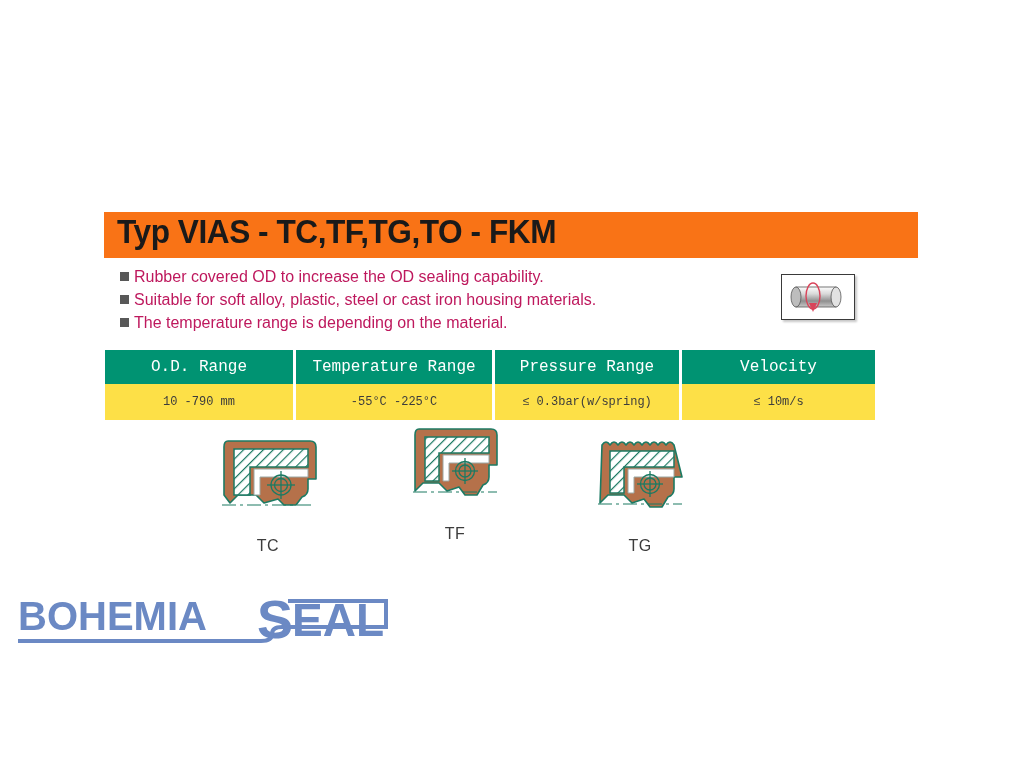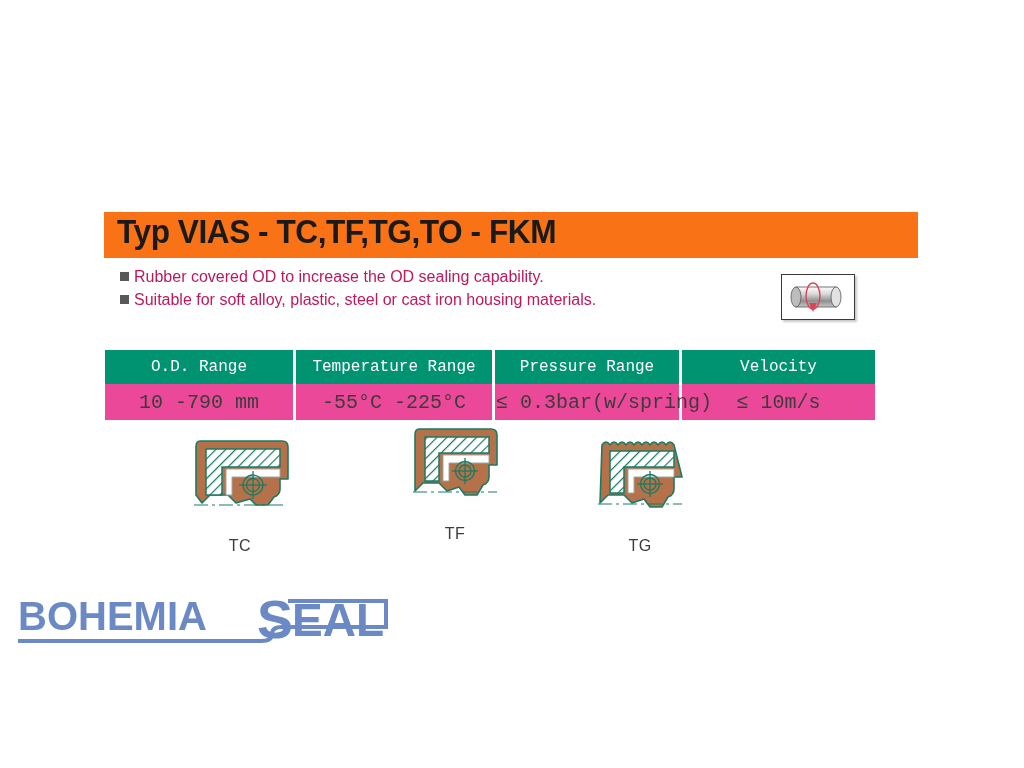--- a/index.html
+++ b/index.html
@@ -93,43 +93,43 @@
     color: #ffffff;
     font-size: 16px;
     font-weight: normal;
     height: 32px;
     text-align: center;
     border-right: 3px solid #ffffff;
     white-space: nowrap;
   }
   #spec-table th:last-child { border-right: none; }
   #spec-table td {
-    background: #ec4899;
+    background: #fde047;
     color: #3c3c3c;
-    font-size: 20px;
+    font-size: 12px;
     height: 34px;
     text-align: center;
     border-right: 3px solid #ffffff;
     white-space: nowrap;
   }
   #spec-table td:last-child { border-right: none; }
 
   
   .seal-fig {
     position: absolute;
     text-align: center;
   }
   .seal-fig svg { display: block; margin: 0 auto; }
   .seal-label {
     font-size: 16px;
     color: #3c3c3c;
     margin-top: 4px;
     letter-spacing: 0.5px;
   }
-  #fig-tc { left: 182px; top: 433px; width: 116px; }
+  #fig-tc { left: 210px; top: 433px; width: 116px; }
   #fig-tf { left: 403px; top: 421px; width: 104px; }
   #fig-tg { left: 588px; top: 433px; width: 104px; }
 
   
   #logo {
     position: absolute;
     left: 14px;
     top: 588px;
     width: 380px;
     height: 62px;
@@ -144,20 +144,24 @@
 </div>
 
 <div id="bullet-list">
   <div class="bullet-row">
     <span class="bullet-marker"></span>
     <span class="bullet-text">Rubber covered OD to increase the OD sealing capability.</span>
   </div>
   <div class="bullet-row">
     <span class="bullet-marker"></span>
     <span class="bullet-text">Suitable for soft alloy, plastic, steel or cast iron housing materials.</span>
+  </div>
+  <div class="bullet-row">
+    <span class="bullet-marker"></span>
+    <span class="bullet-text">The temperature range is depending on the material.</span>
   </div>
 </div>
 
 <div id="shaft-icon-box">
   <svg width="72" height="44" viewBox="0 0 72 44">
     <defs>
       <linearGradient id="shaftGrad" x1="0" y1="0" x2="0" y2="1">
         <stop offset="0%" stop-color="#fdfdfd"></stop>
         <stop offset="35%" stop-color="#d8d8d8"></stop>
         <stop offset="70%" stop-color="#8f8f8f"></stop>

